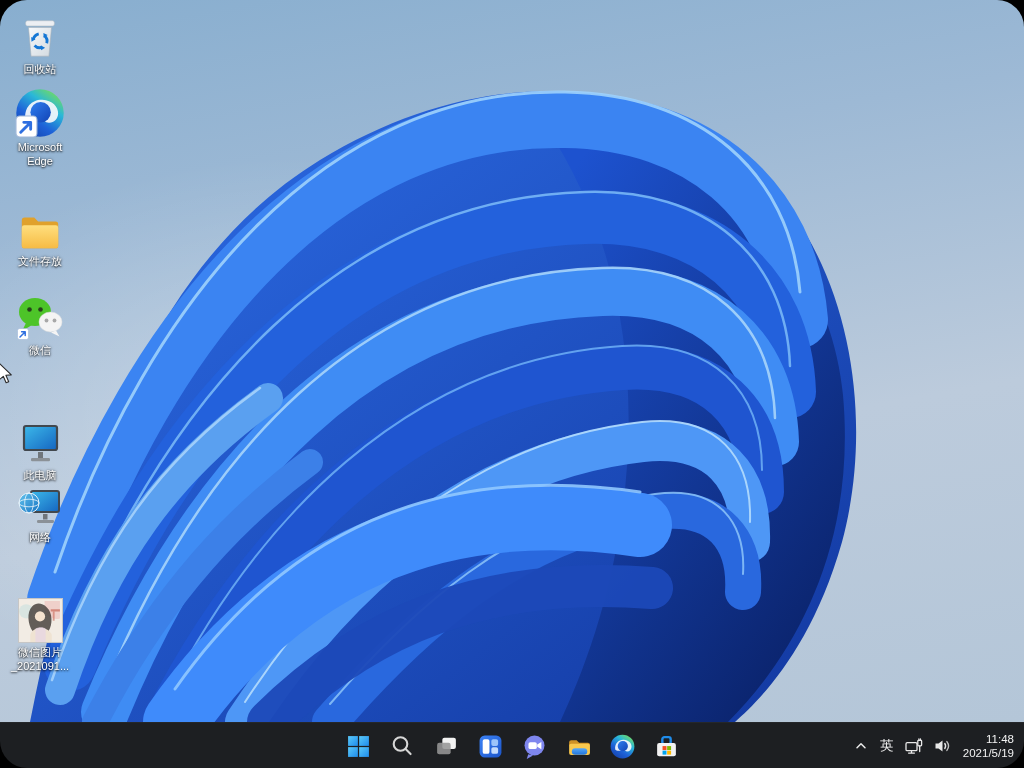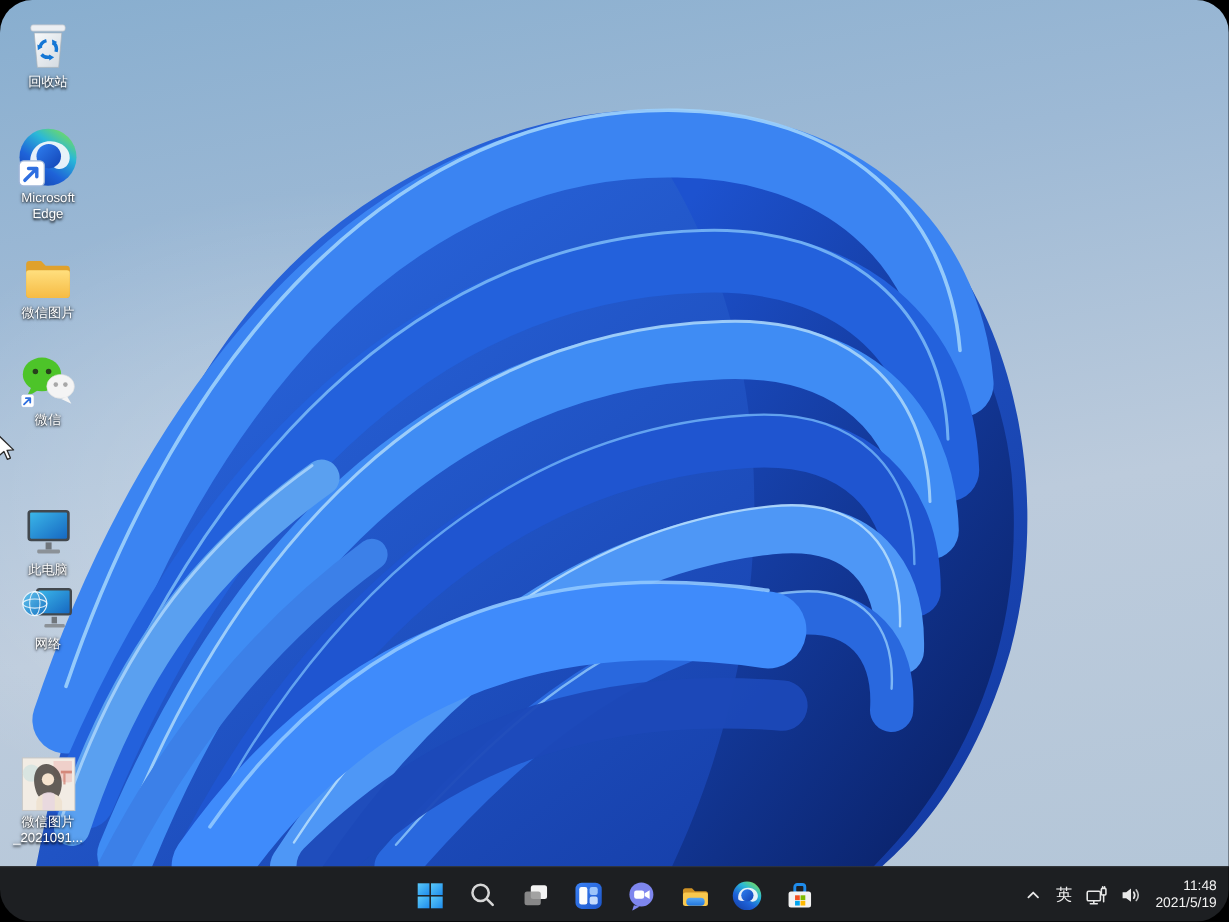--- a/index.html
+++ b/index.html
@@ -171,40 +171,40 @@
             <g fill="#1577d5">
               <polygon points="27.5,19.8 32,22 27.8,24.8" transform="rotate(0 24 28)"></polygon>
               <polygon points="27.5,19.8 32,22 27.8,24.8" transform="rotate(120 24 28)"></polygon>
               <polygon points="27.5,19.8 32,22 27.8,24.8" transform="rotate(240 24 28)"></polygon>
             </g>
           </svg>
         </div>
         <div class="dicon-label">回收站</div>
       </div>
 
-      <div class="dicon" style="top:104px">
+      <div class="dicon" style="top:86px">
         <div class="dicon-art">
           <svg width="50" height="50" viewBox="0 0 24 24">
             <use href="#edgeIcon"></use>
             <svg x="0" y="13" width="11" height="11" viewBox="0 0 12 12">
                 <use href="#shortcutBadge"></use>
               </svg>
           </svg>
         </div>
         <div class="dicon-label">Microsoft Edge</div>
       </div>
 
       <div class="dicon" style="top:200px">
         <div class="dicon-art">
           <svg width="46" height="42" viewBox="0 0 48 42">
             <path d="M 5 10 a3 3 0 0 1 3 -3 h 10 l 4 4 h 18 a3 3 0 0 1 3 3 v 22 a3 3 0 0 1 -3 3 h -32 a3 3 0 0 1 -3 -3 Z" fill="#e0a12c"></path>
             <path d="M 5 36 V 17.5 a2.5 2.5 0 0 1 2.5 -2.5 h 33 a2.5 2.5 0 0 1 2.5 2.5 V 36 a3 3 0 0 1 -3 3 h -32 a3 3 0 0 1 -3 -3 Z" fill="url(#fldG)"></path>
           </svg>
         </div>
-        <div class="dicon-label">微信图片</div>
+        <div class="dicon-label">文件存放</div>
       </div>
 
       <div class="dicon" style="top:289px">
         <div class="dicon-art">
           <svg width="50" height="48" viewBox="0 0 48 48">
             <ellipse cx="19" cy="19" rx="16" ry="14" fill="#4dc429"></ellipse>
             <path d="M 10 30 L 6 38 L 16 32 Z" fill="#4dc429"></path>
             <circle cx="13.5" cy="16.5" r="2.3" fill="#27411c"></circle>
             <circle cx="24.5" cy="16.5" r="2.3" fill="#27411c"></circle>
             <ellipse cx="34.5" cy="29" rx="11.5" ry="10" fill="#f4f4f4" stroke="#dedede" stroke-width="0.5"></ellipse>
@@ -237,21 +237,21 @@
             <rect x="27" y="32" width="4.5" height="5.5" fill="#70767c"></rect>
             <rect x="21" y="38" width="17" height="3" rx="1.2" fill="#8b9197"></rect>
             <circle cx="13" cy="21" r="10" fill="url(#glbG)" stroke="#e4f1fa" stroke-width="1"></circle>
             <ellipse cx="13" cy="21" rx="4.3" ry="10" fill="none" stroke="rgba(255,255,255,.8)" stroke-width="0.9"></ellipse>
             <ellipse cx="13" cy="21" rx="10" ry="3.8" fill="none" stroke="rgba(255,255,255,.8)" stroke-width="0.9"></ellipse>
           </svg>
         </div>
         <div class="dicon-label">网络</div>
       </div>
 
-      <div class="dicon" style="top:624px">
+      <div class="dicon" style="top:591px">
         <div class="dicon-art">
           <svg width="45" height="45" viewBox="0 0 44 44">
             <rect x="0.5" y="0.5" width="43" height="43" fill="#f2ece4" stroke="#c6c6c6" stroke-width="1"></rect>
             <path d="M 26 3 h 15 v 17 c -6 2 -13 -2 -15 -7 Z" fill="#edc7c2" opacity="0.75"></path>
             <circle cx="8" cy="13" r="7" fill="#cfe3df" opacity="0.7"></circle>
             <rect x="32" y="11" width="9" height="2.2" fill="#c96a5a" opacity="0.7"></rect>
             <rect x="34" y="13.2" width="1.8" height="9" fill="#c96a5a" opacity="0.6"></rect>
             <path d="M 14 8 C 8 14 10 26 14 32 C 18 36 26 36 30 32 C 34 26 34 14 28 9 C 24 5 18 4 14 8 Z" fill="#4a4440" opacity="0.85"></path>
             <circle cx="21.5" cy="18" r="5" fill="#f6e3cf"></circle>
             <path d="M 12 36 C 14 27 30 27 33 36 L 33 43 H 12 Z" fill="#efe3d2"></path>

